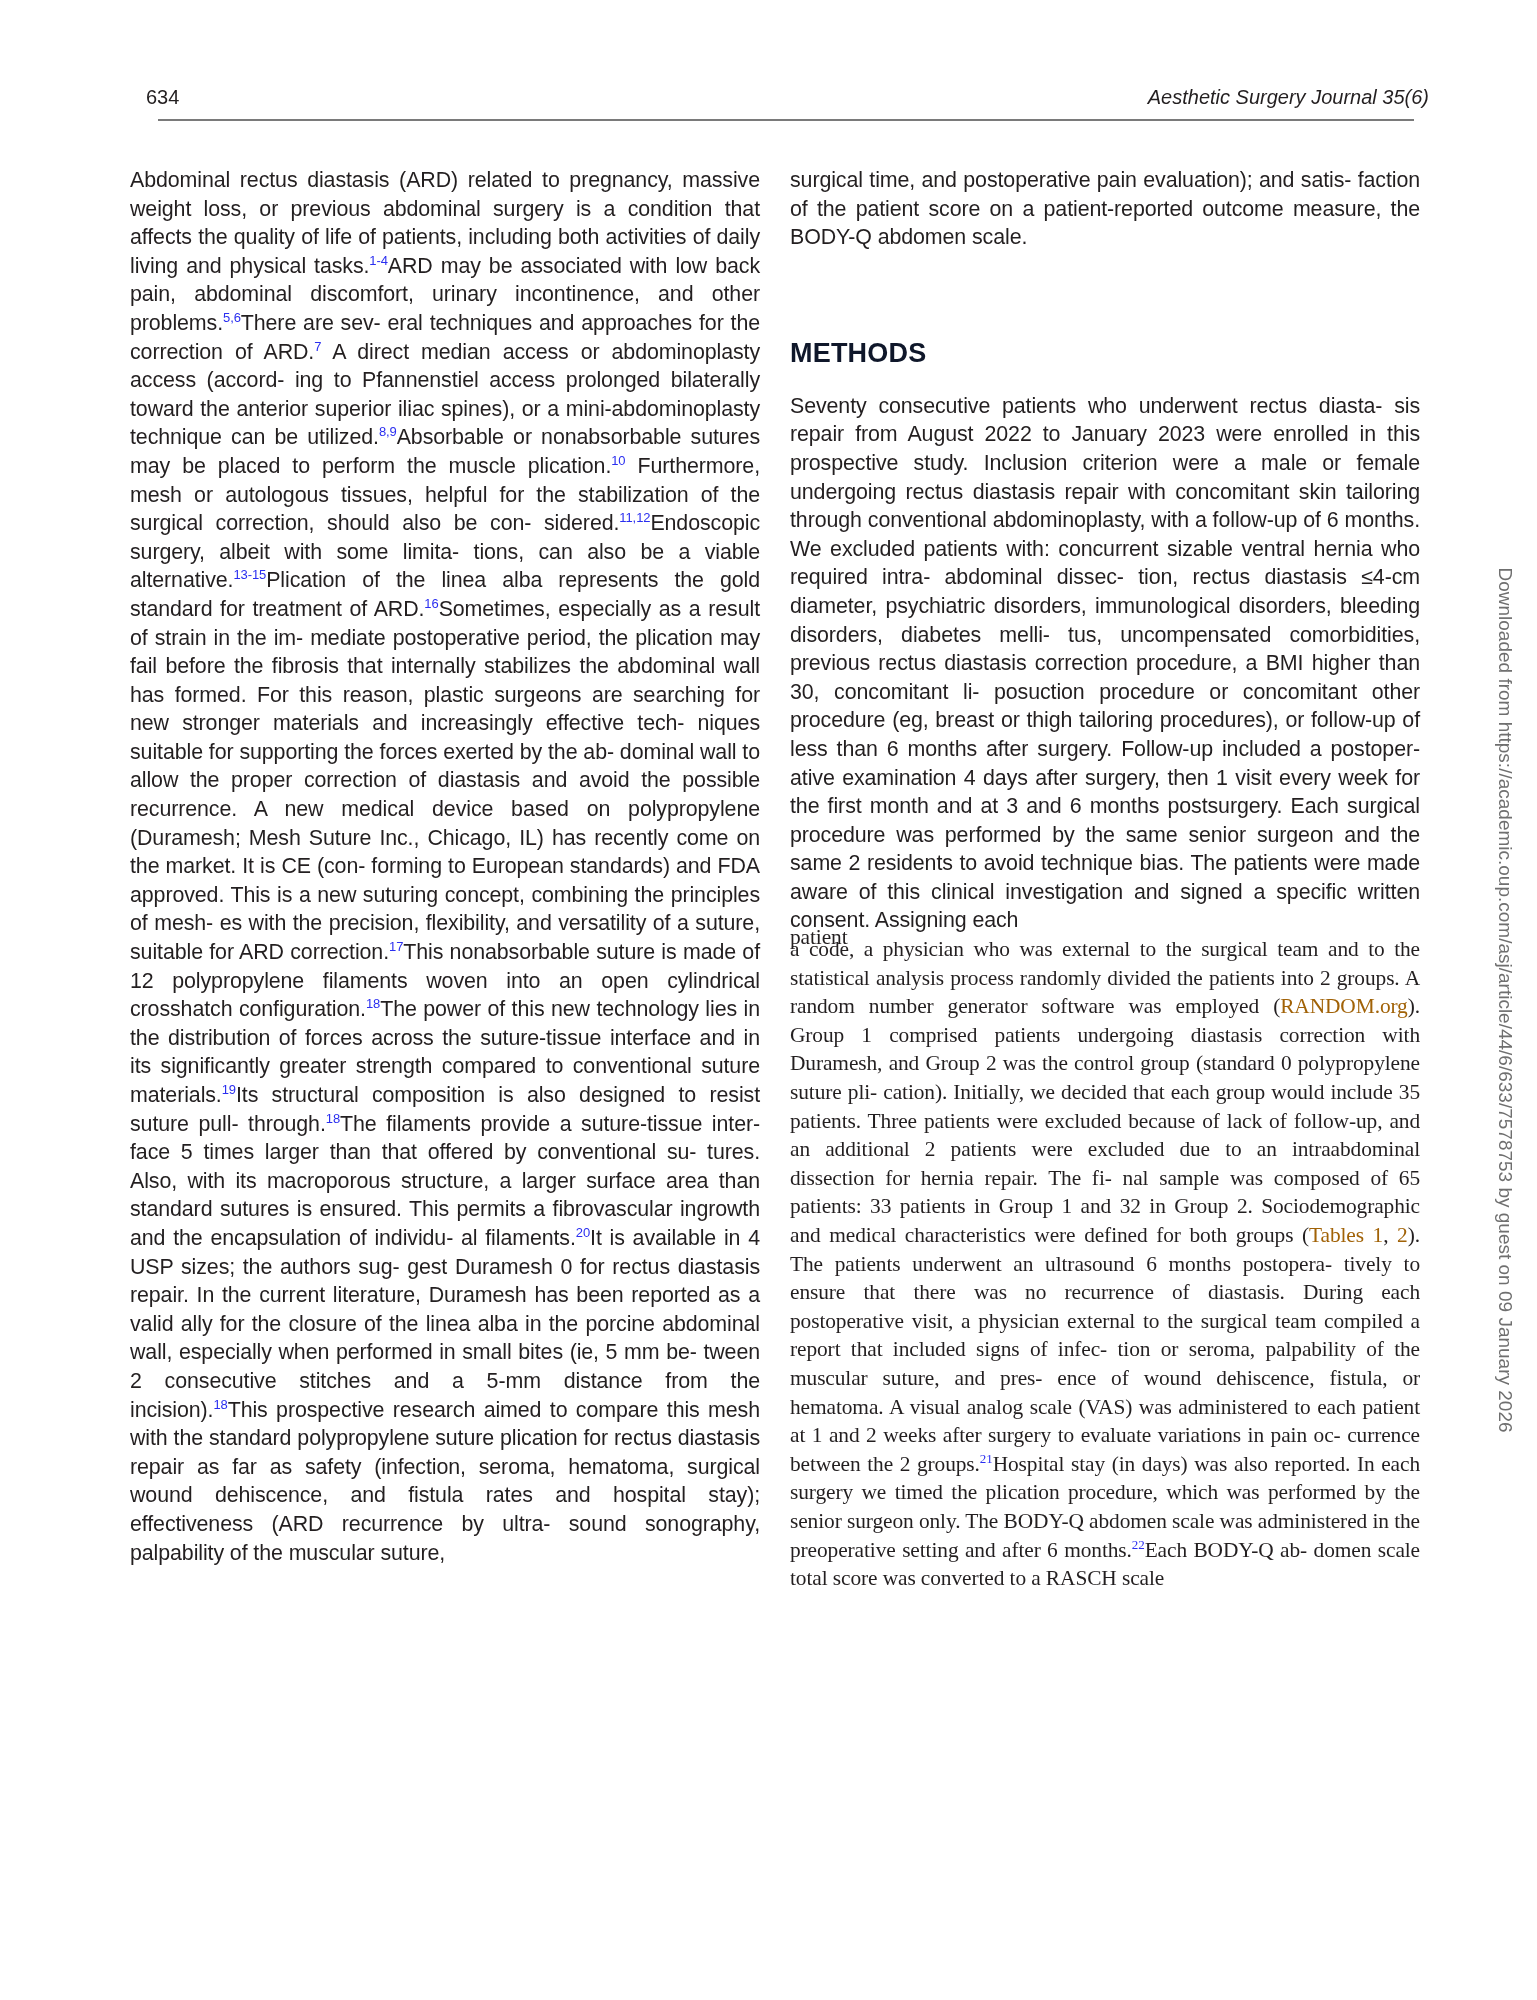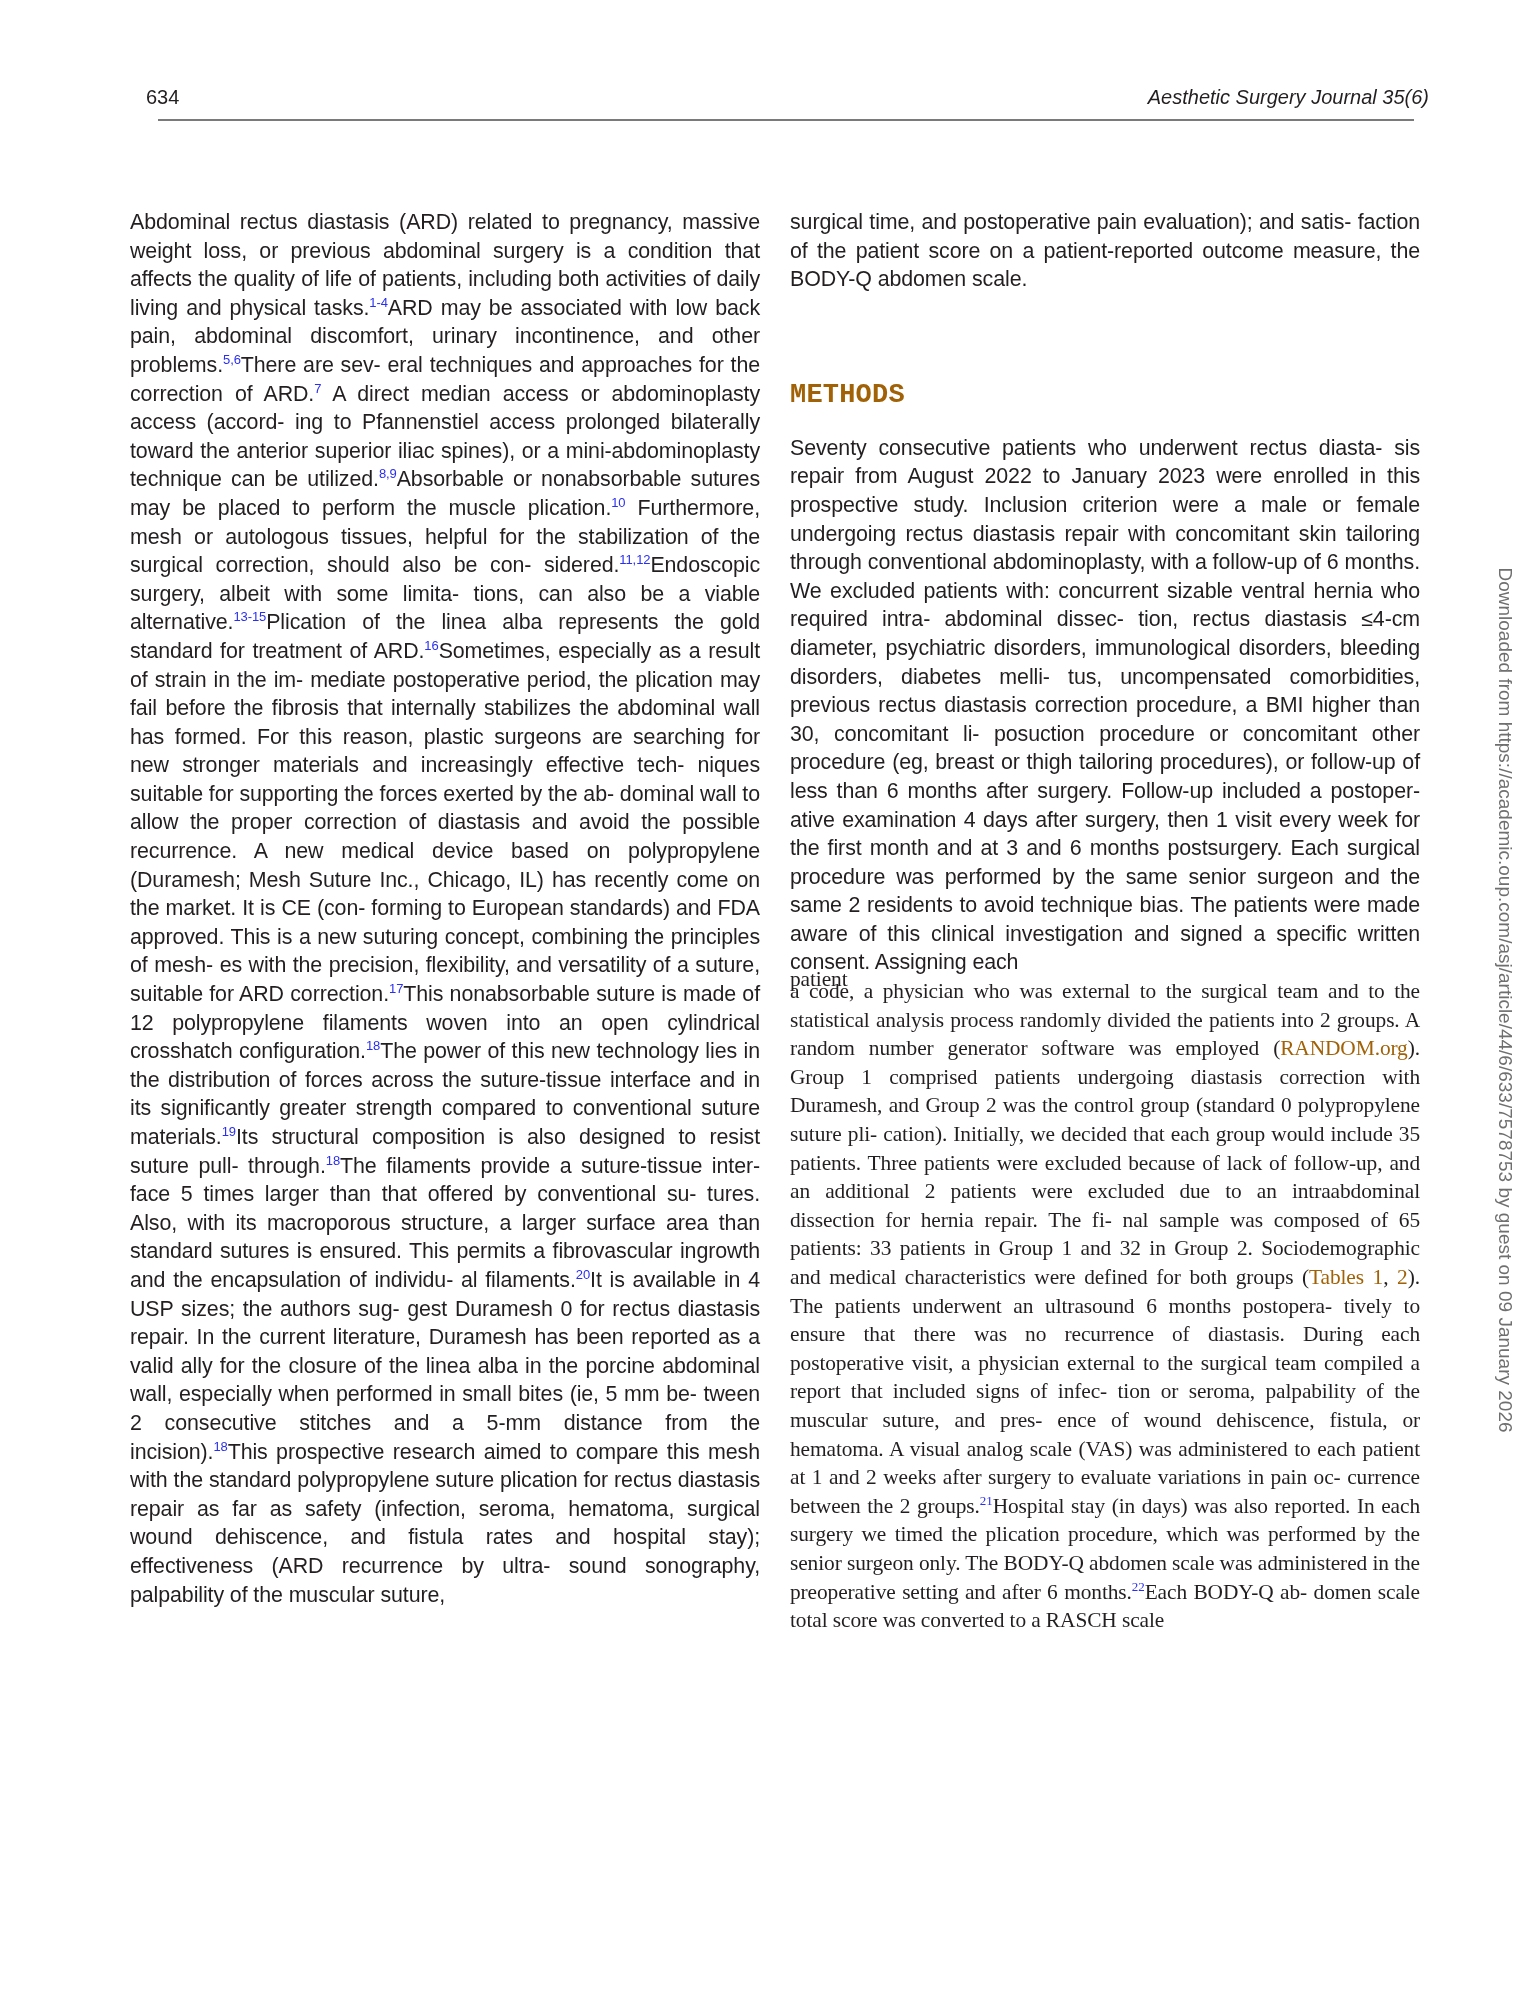--- a/index.html
+++ b/index.html
@@ -14,29 +14,28 @@
   }
   .page-number { position: absolute; left: 0; top: 0; }
   .journal-name { position: absolute; right: 0; top: 0; font-style: italic; }
   .head-rule {
     position: absolute; left: 158px; top: 119px; width: 1256px; height: 2px; background: #7a7a7a;
   }
   .column {
     position: absolute; top: 166px; width: 630px;
     font-size: 21.4px; line-height: 28.6px; text-align: justify;
     letter-spacing: -0.1px;
-    margin-top: 42px;
   }
   .col-left { left: 130px; }
   .col-right { left: 790px; }
   .col-right .para-intro-end { margin: 0; }
   .col-left p, .col-right p { margin: 0; }
   .section-heading {
-    margin: 84px 0 22px 0; color: #a16207;
-    font-family: Liberation Mono, monospace; font-weight: bold; font-size: 27px;
+    margin: 84px 0 22px 0; color: #0f172a;
+    font-family: Liberation Sans, sans-serif; font-weight: bold; font-size: 27px;
     letter-spacing: 0.2px; line-height: 34px;
   }
   sup.ref {
     color: #2a2ef0; font-size: 13px; line-height: 0; vertical-align: 8px;
   }
   a.link { color: #a16207; text-decoration: none; }
   .overlap-line { position: relative; font-family: Liberation Serif, serif; }
   .overlap-word {
     position: absolute; left: 0; top: -12px; color: #231f20; pointer-events: none;
   }

